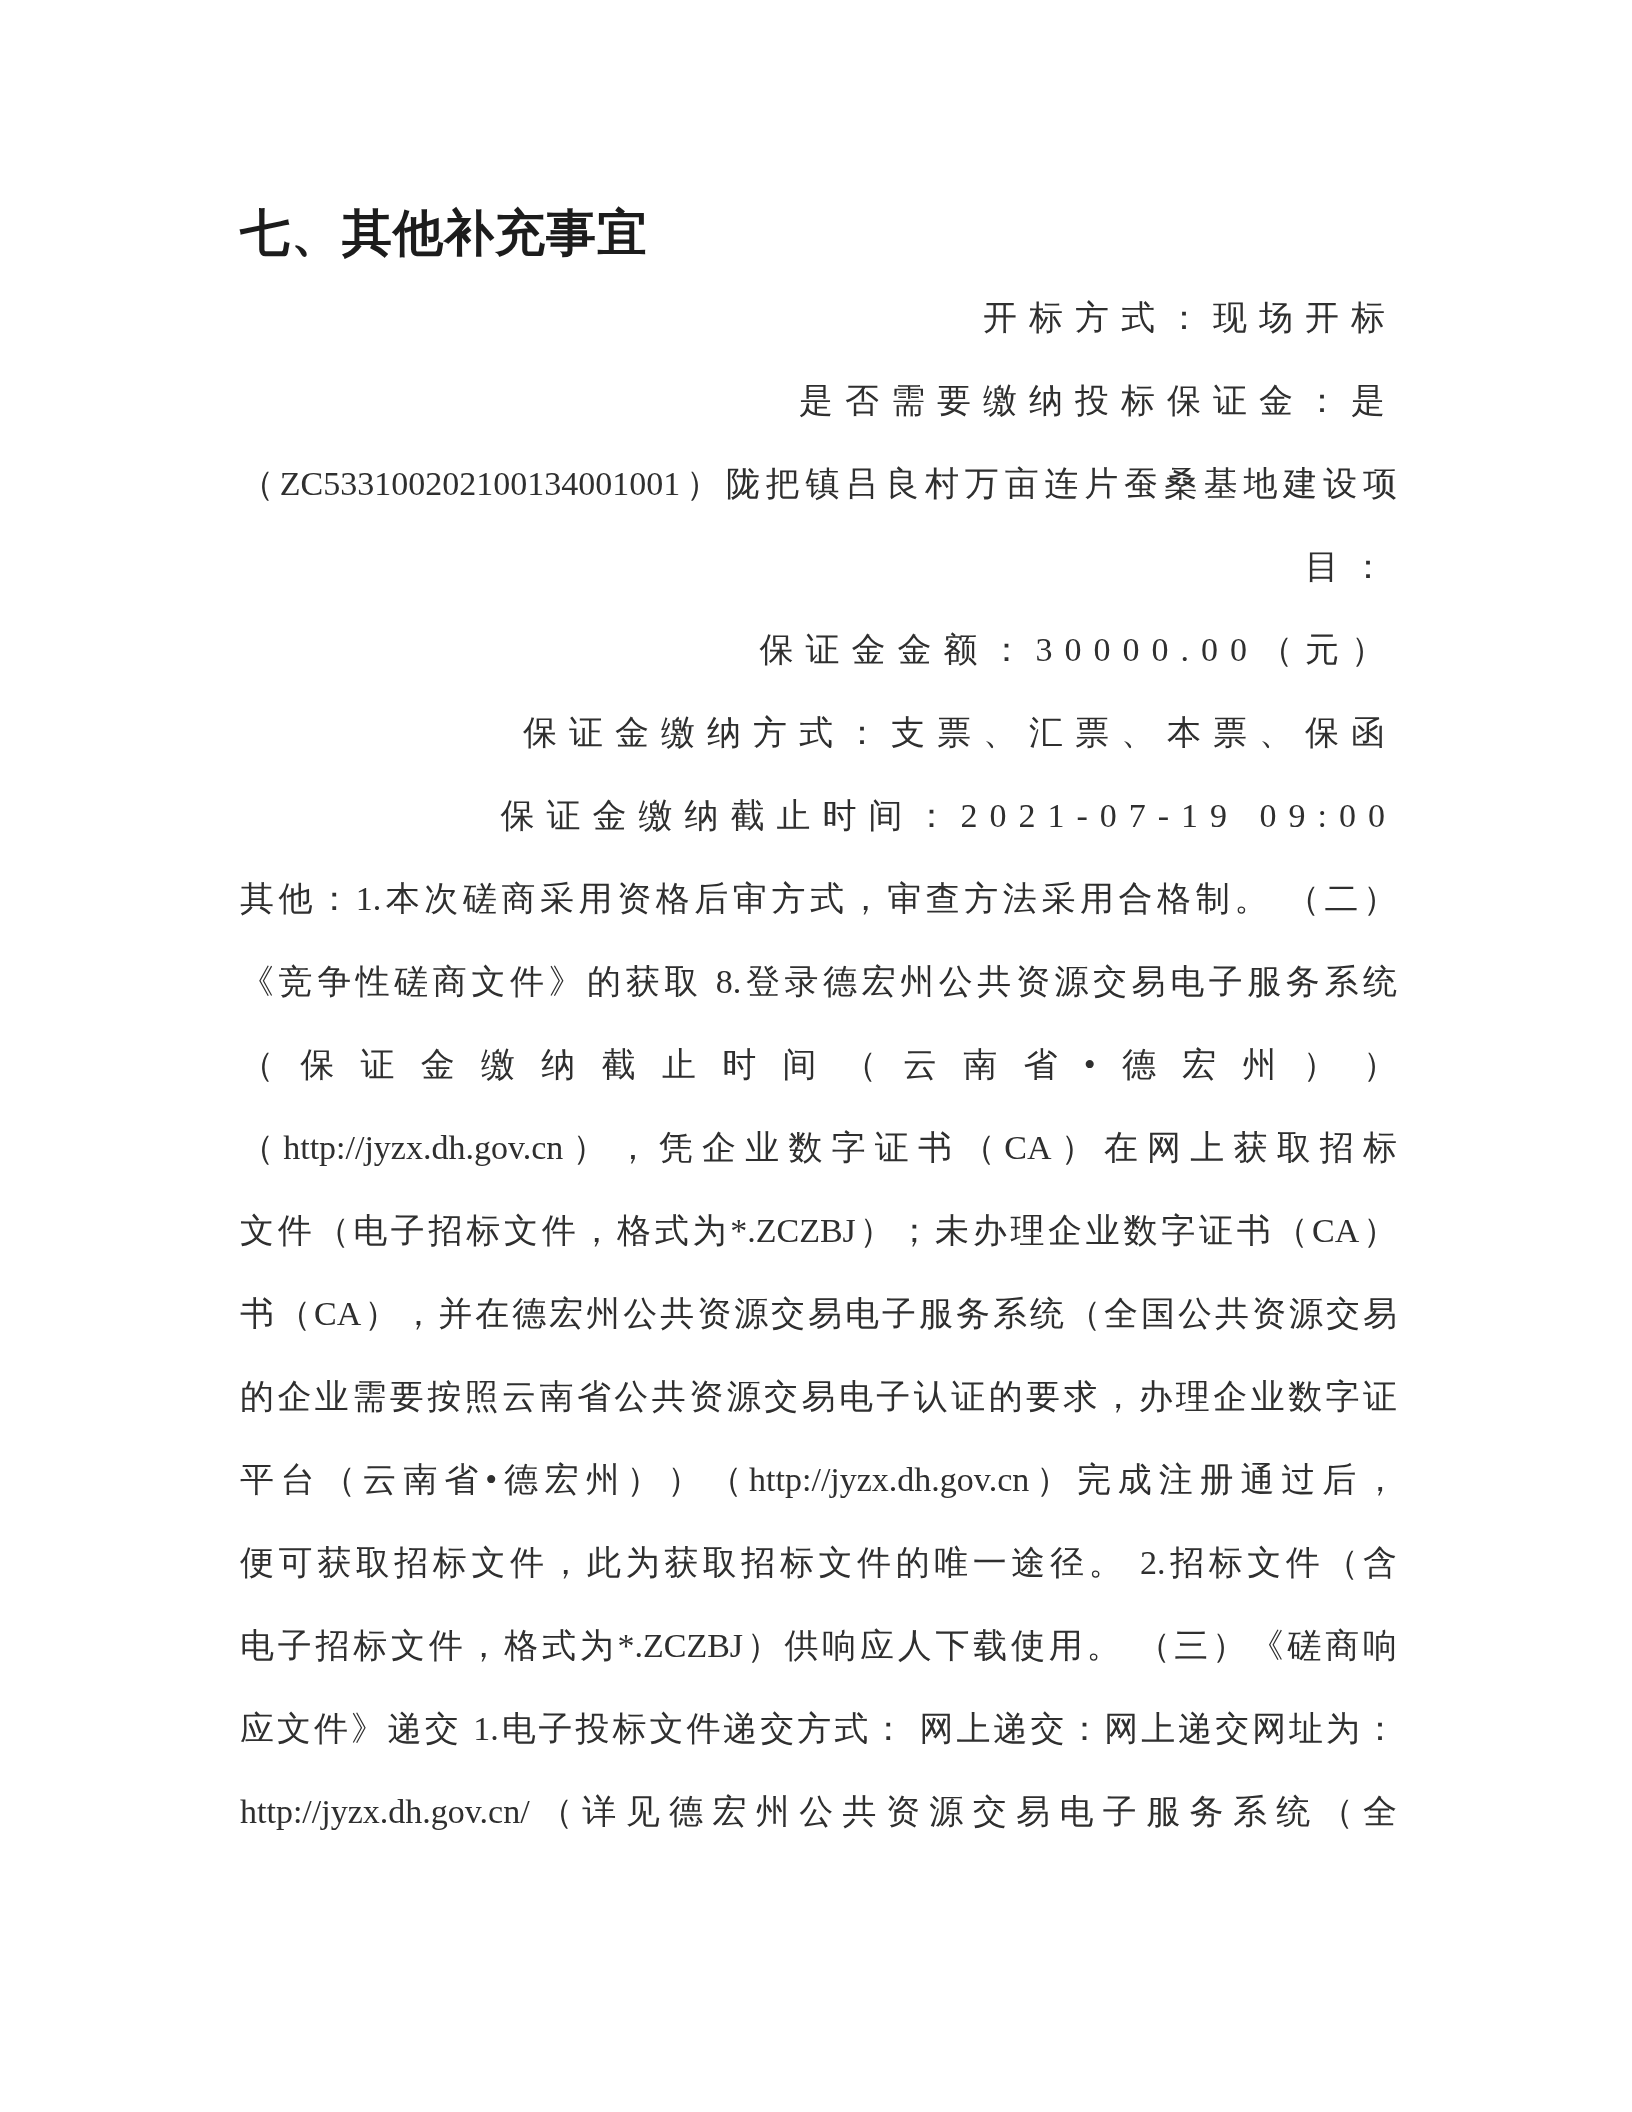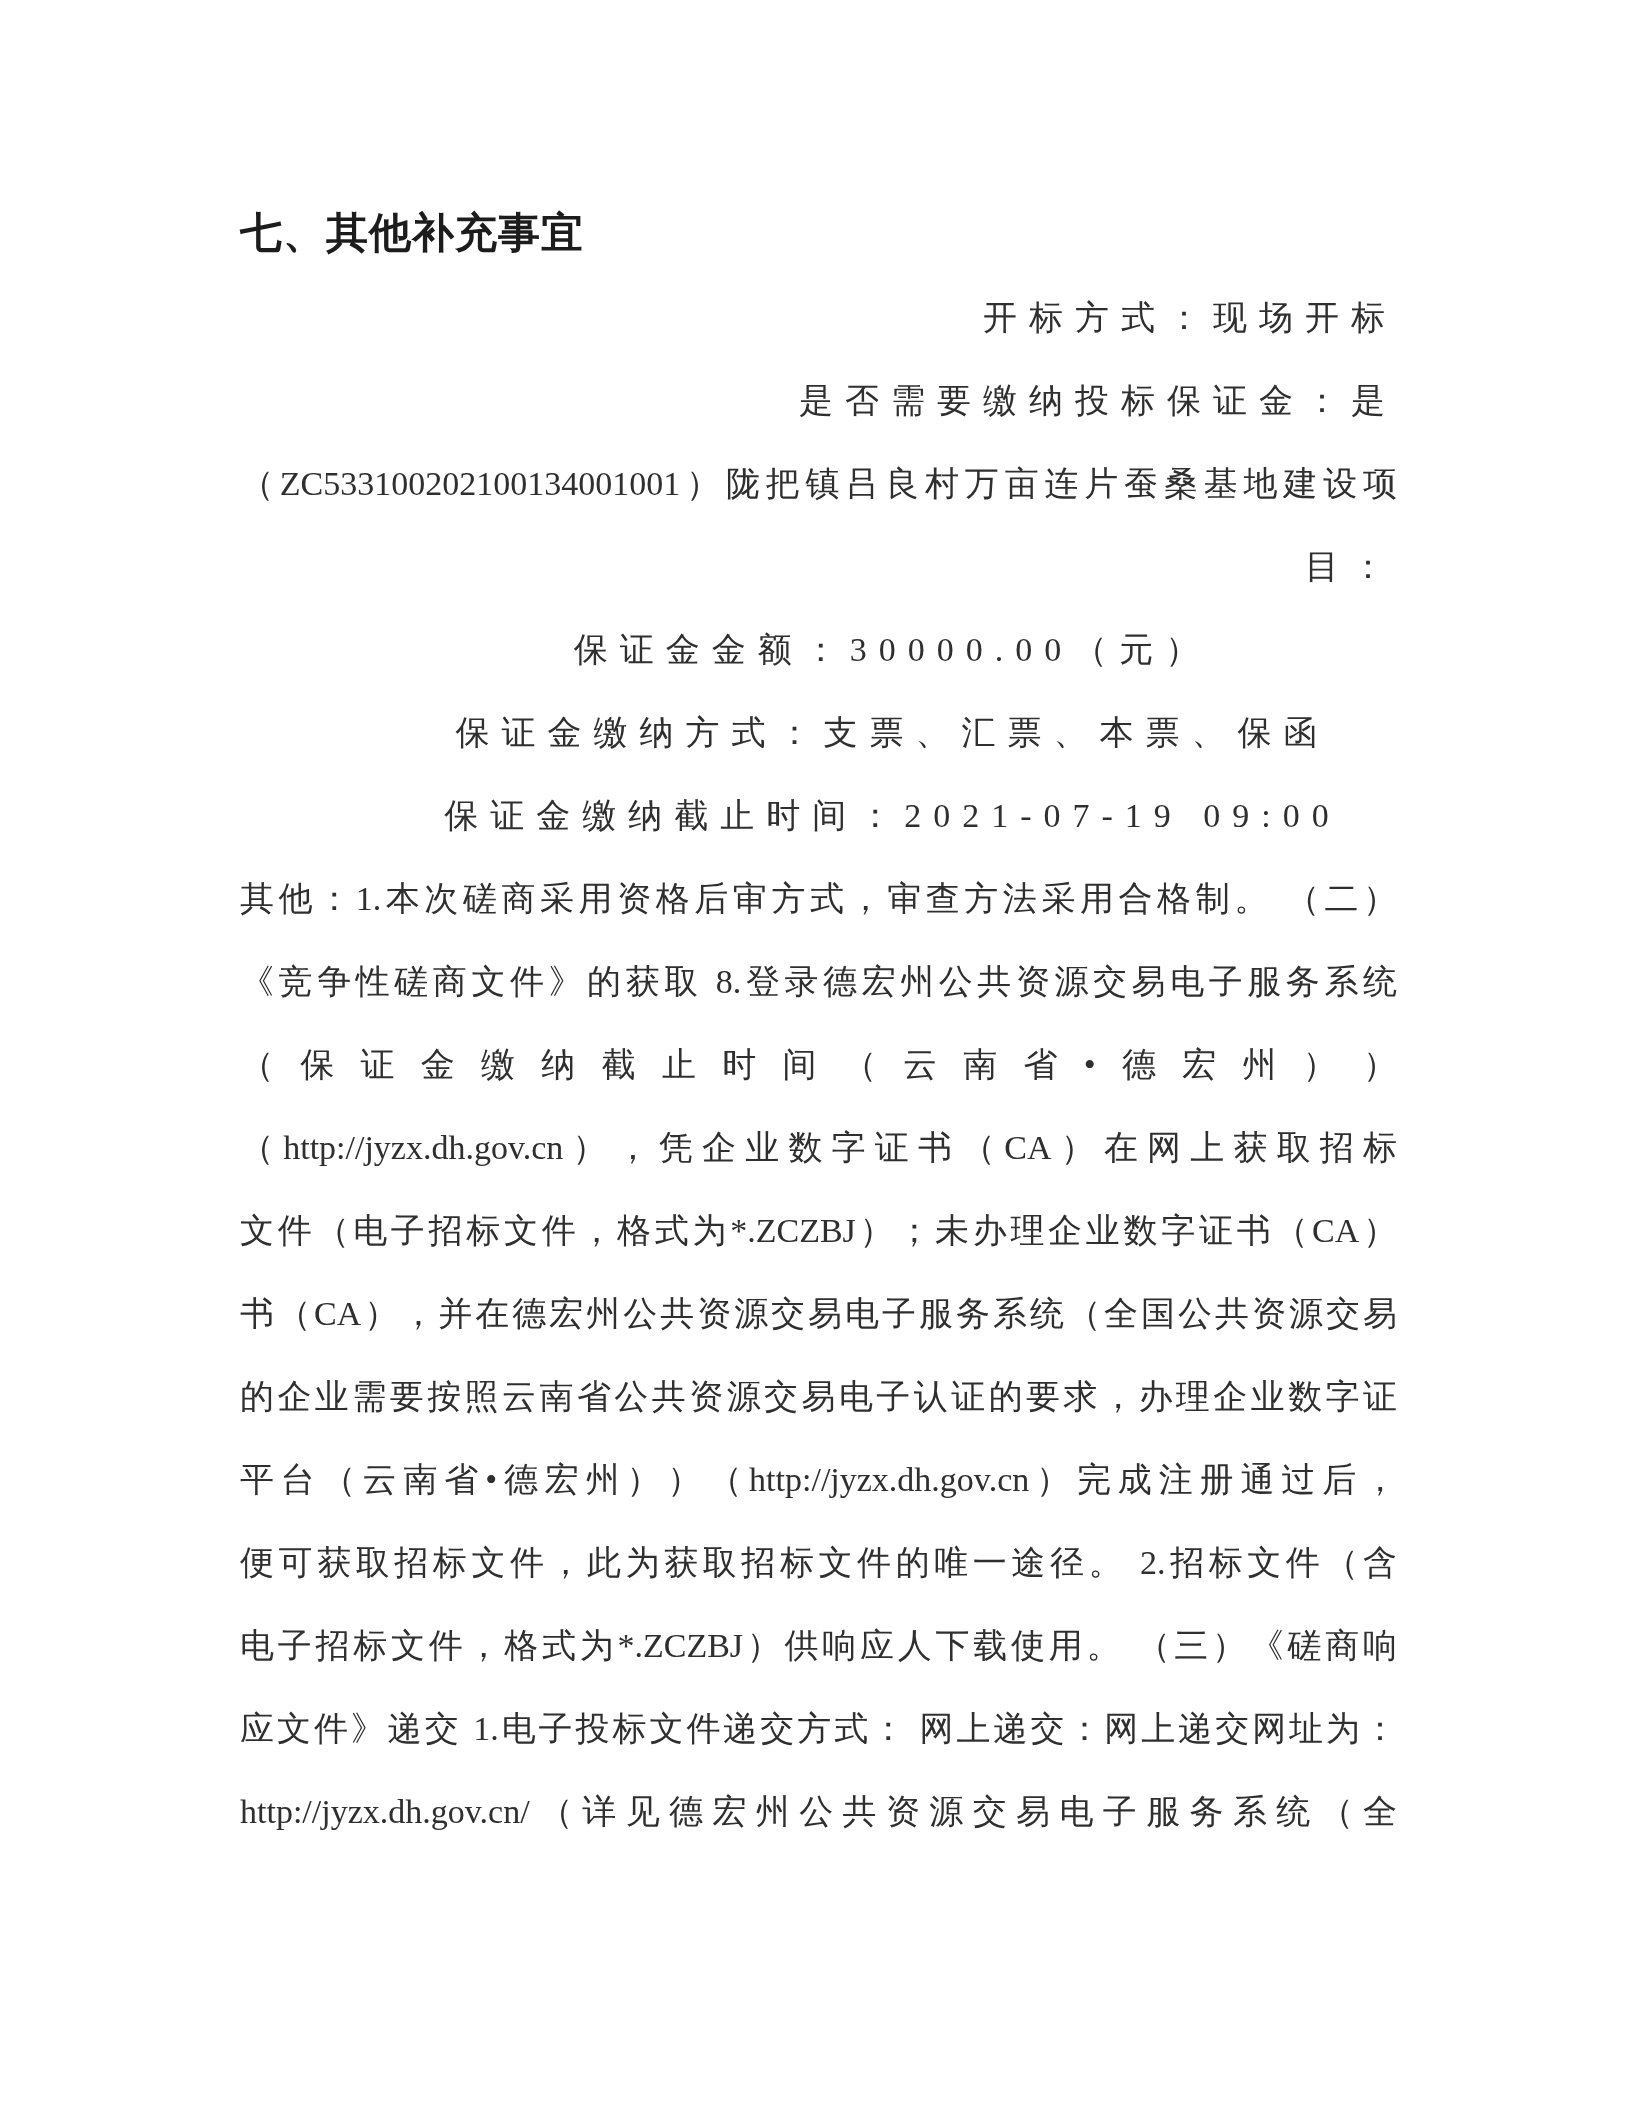--- a/index.html
+++ b/index.html
@@ -17,40 +17,40 @@
   }
   .content {
     position: absolute;
     left: 240px;
     top: 208px;
     width: 1157px;
   }
   .heading {
     font-family: "Liberation Sans", "DejaVu Sans", sans-serif;
     font-weight: 700;
-    font-size: 42px;
+    font-size: 50px;
     line-height: 50px;
     letter-spacing: 1px;
     color: #1c1c1c;
     margin: 0 0 18px 0;
   }
   .doc-line {
     font-size: 34px;
     line-height: 83px;
     height: 83px;
     color: #2f2f2f;
     white-space: nowrap;
   }
   .doc-line.v-plain {
     letter-spacing: 12px;
     text-align: right;
   }
   .doc-line.v-indent {
     letter-spacing: 12px;
-    text-align: center;
+    text-align: right;
     padding-left: 148px;
   }
   .doc-line.v-justify {
     letter-spacing: 0;
     white-space: normal;
     text-align: justify;
     text-align-last: justify;
     text-justify: inter-character;
     font-family: Liberation Serif, serif;
   }

